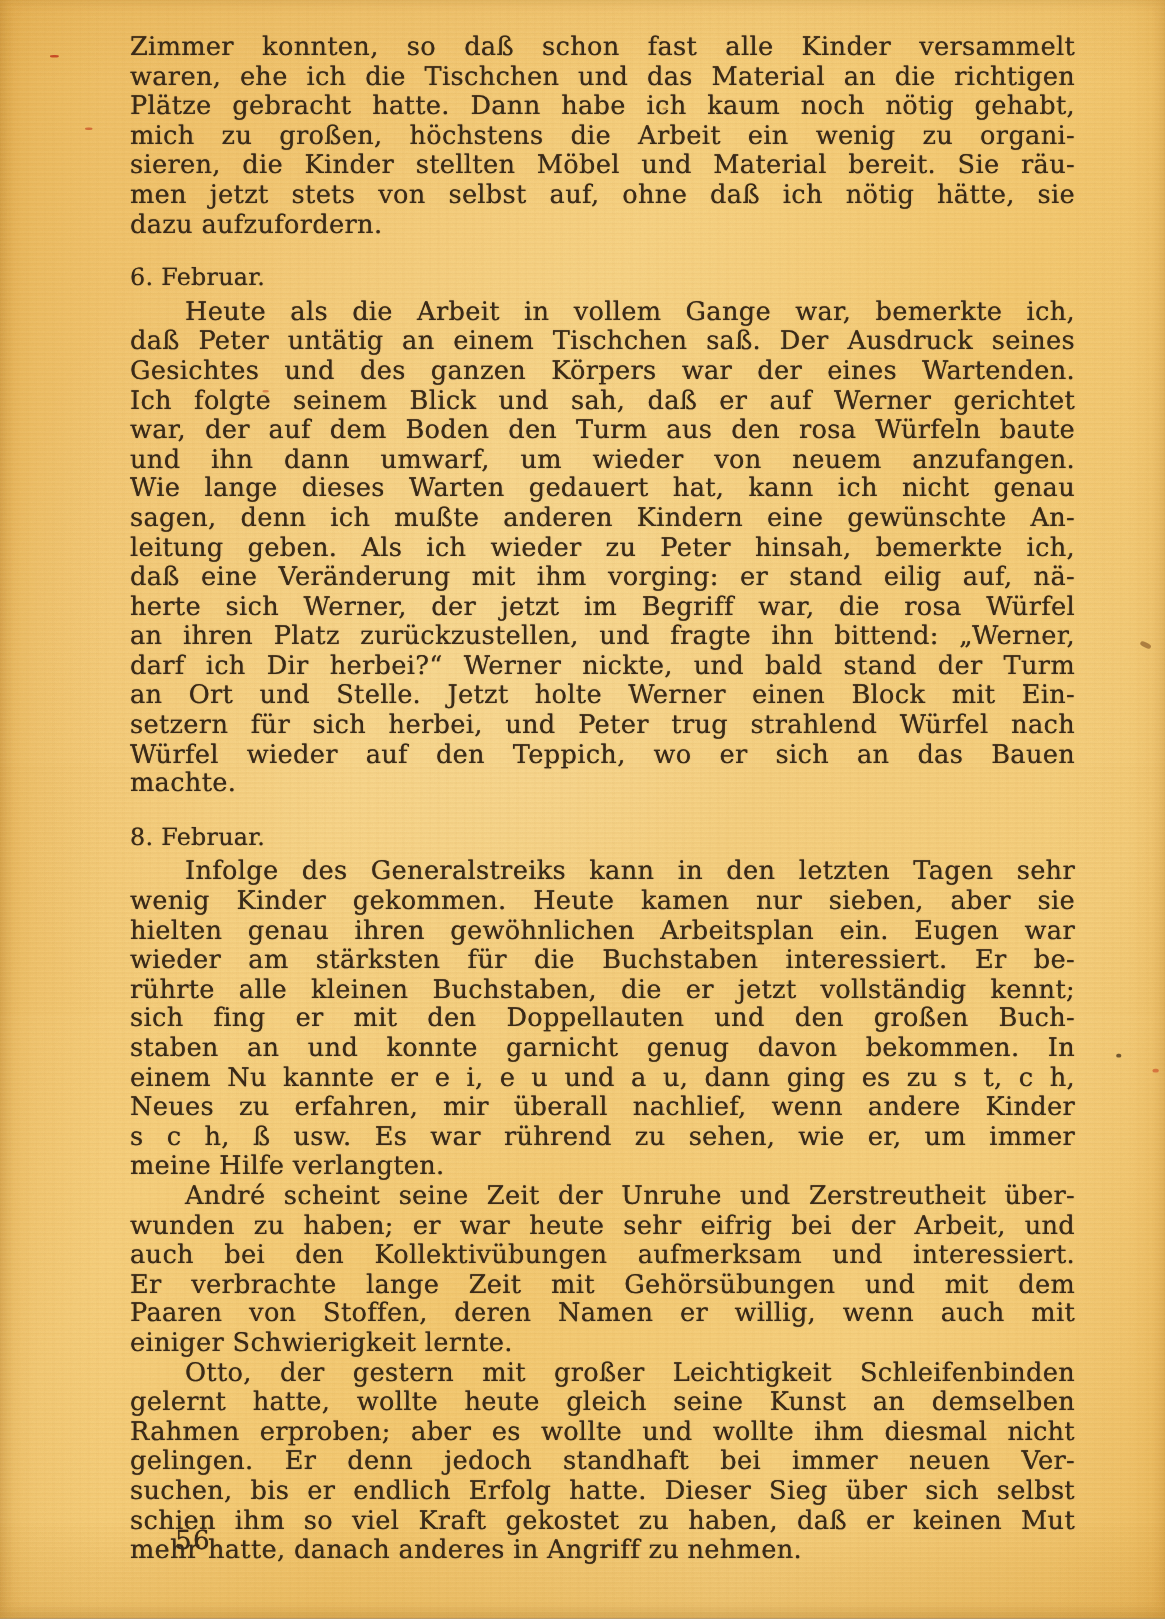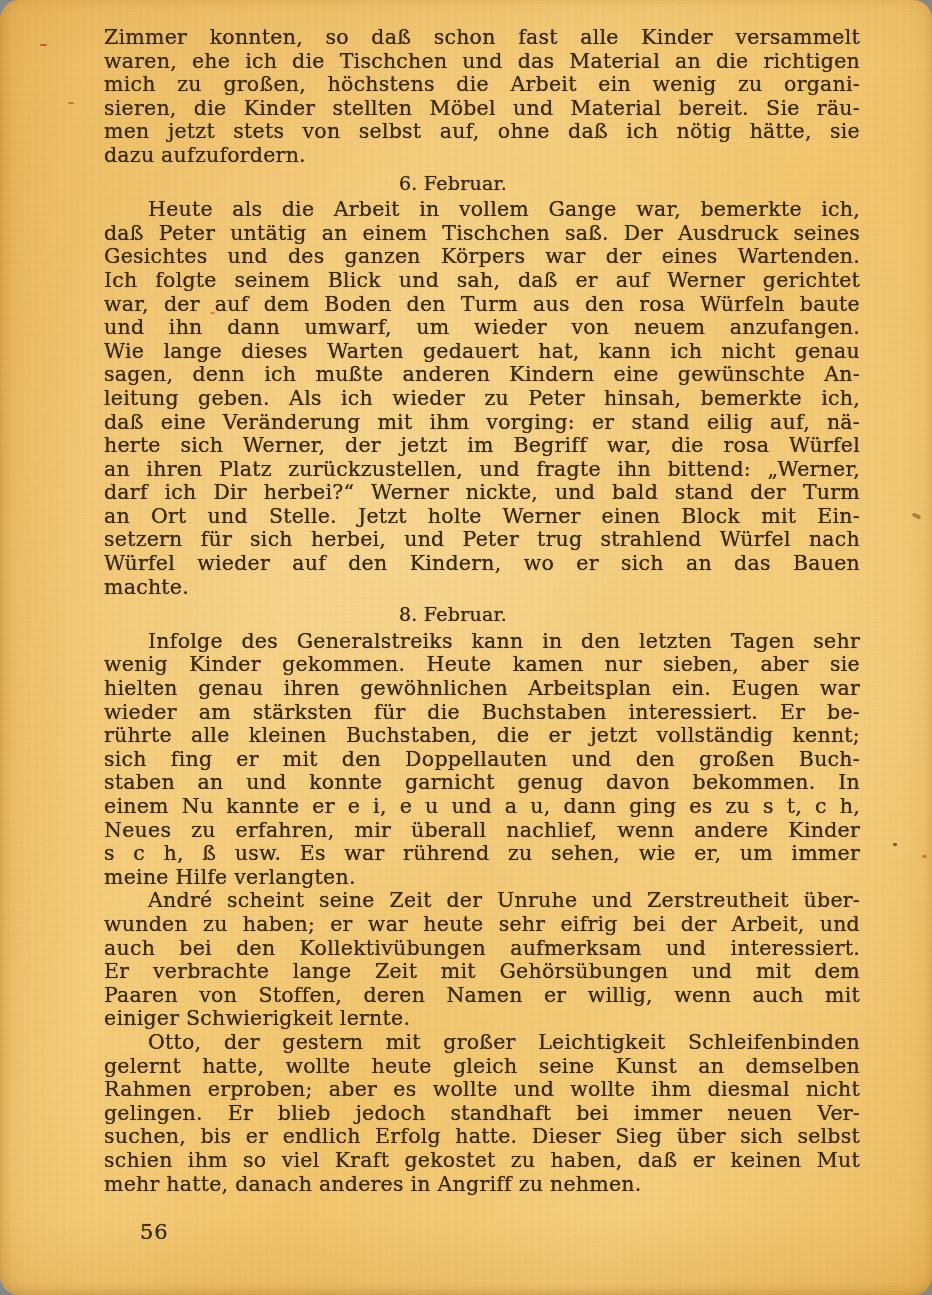--- a/index.html
+++ b/index.html
@@ -11,83 +11,83 @@
     overflow:hidden;
     font-family:"DejaVu Serif","Liberation Serif",serif;
     background:
       radial-gradient(ellipse 70% 55% at 48% 42%, rgba(255,244,210,0.30), rgba(255,244,210,0) 70%),
       linear-gradient(90deg, rgba(205,140,40,0.28) 0%, rgba(205,140,40,0.10) 3%, rgba(205,140,40,0) 9%),
       linear-gradient(270deg, rgba(200,135,35,0.20) 0%, rgba(200,135,35,0.05) 3%, rgba(200,135,35,0) 10%),
       linear-gradient(0deg, rgba(190,125,30,0.18) 0%, rgba(190,125,30,0) 6%),
       linear-gradient(180deg, rgba(210,150,55,0.15) 0%, rgba(210,150,55,0) 5%),
       linear-gradient(118deg,#ecbc61 0%,#f1c671 18%,#f5cf7d 38%,#f2c870 58%,#f5d07f 78%,#efc166 100%);
     box-shadow:inset 0 -4px 10px rgba(130,75,10,0.18), inset 4px 0 12px rgba(150,90,15,0.12);
-    border-radius:19px;
   }
   .fibers{
     position:absolute;inset:0;pointer-events:none;
     background:
       repeating-linear-gradient(0deg, rgba(190,130,45,0.05) 0 1px, rgba(255,242,205,0.05) 1px 2px, rgba(0,0,0,0) 2px 4px),
       repeating-linear-gradient(90deg, rgba(200,145,60,0.03) 0 2px, rgba(0,0,0,0) 2px 7px);
   }
   .grain{position:absolute;inset:0;pointer-events:none;mix-blend-mode:multiply;opacity:.30;}
   .textblock{
     position:absolute;left:104px;top:26px;width:756px;
     color:#3a2a18;
     font-size:20.5px;line-height:23.6px;
     letter-spacing:.25px;
     text-shadow:0 0 .7px rgba(58,42,24,.85);
   }
   .line{text-align:justify;text-align-last:justify;white-space:nowrap;}
   .line.indent{padding-left:44px;}
   .line.last{text-align:center;text-align-last:left;}
   .date{
-    text-align:center;
+    text-align:left;
     padding-right:58px;
     font-size:19px;
-    margin:4px 0 3px 0;
+    margin:20px 0 3px 0;
   }
   .pagenum{
     position:absolute;left:140px;top:1220px;
     color:#3a2a18;font-size:21px;letter-spacing:1px;
     text-shadow:0 0 .7px rgba(58,42,24,.85);
   }
   .speck{position:absolute;border-radius:40%;pointer-events:none;}
 </style>
 </head>
 <body>
 
 <div class="page">
 
   <div class="fibers"></div>
 
   <div class="textblock" id="textblock">
       <div class="line">Zimmer konnten, so daß schon fast alle Kinder versammelt</div>
       <div class="line">waren, ehe ich die Tischchen und das Material an die richtigen</div>
+      <div class="line">Plätze gebracht hatte.  Dann habe ich kaum noch nötig gehabt,</div>
       <div class="line">mich zu großen, höchstens die Arbeit ein wenig zu organi-</div>
       <div class="line">sieren, die Kinder stellten Möbel und Material bereit.  Sie räu-</div>
       <div class="line">men jetzt stets von selbst auf, ohne daß ich nötig hätte, sie</div>
       <div class="line last">dazu aufzufordern.</div>
       <div class="date">6. Februar.</div>
       <div class="line indent">Heute als die Arbeit in vollem Gange war, bemerkte ich,</div>
       <div class="line">daß Peter untätig an einem Tischchen saß.  Der Ausdruck seines</div>
       <div class="line">Gesichtes und des ganzen Körpers war der eines Wartenden.</div>
       <div class="line">Ich folgte seinem Blick und sah, daß er auf Werner gerichtet</div>
       <div class="line">war, der auf dem Boden den Turm aus den rosa Würfeln baute</div>
       <div class="line">und ihn dann umwarf, um wieder von neuem anzufangen.</div>
       <div class="line">Wie lange dieses Warten gedauert hat, kann ich nicht genau</div>
       <div class="line">sagen, denn ich mußte anderen Kindern eine gewünschte An-</div>
       <div class="line">leitung geben.  Als ich wieder zu Peter hinsah, bemerkte ich,</div>
       <div class="line">daß eine Veränderung mit ihm vorging: er stand eilig auf, nä-</div>
       <div class="line">herte sich Werner, der jetzt im Begriff war, die rosa Würfel</div>
       <div class="line">an ihren Platz zurückzustellen, und fragte ihn bittend: „Werner,</div>
       <div class="line">darf ich Dir herbei?“  Werner nickte, und bald stand der Turm</div>
       <div class="line">an Ort und Stelle.  Jetzt holte Werner einen Block mit Ein-</div>
       <div class="line">setzern für sich herbei, und Peter trug strahlend Würfel nach</div>
-      <div class="line">Würfel wieder auf den Kindern, wo er sich an das Bauen</div>
+      <div class="line">Würfel wieder auf den Teppich, wo er sich an das Bauen</div>
       <div class="line last">machte.</div>
       <div class="date">8. Februar.</div>
       <div class="line indent">Infolge des Generalstreiks kann in den letzten Tagen sehr</div>
       <div class="line">wenig Kinder gekommen.  Heute kamen nur sieben, aber sie</div>
       <div class="line">hielten genau ihren gewöhnlichen Arbeitsplan ein.  Eugen war</div>
       <div class="line">wieder am stärksten für die Buchstaben interessiert.  Er be-</div>
       <div class="line">rührte alle kleinen Buchstaben, die er jetzt vollständig kennt;</div>
       <div class="line">sich fing er mit den Doppellauten und den großen Buch-</div>
       <div class="line">staben an und konnte garnicht genug davon bekommen.  In</div>
       <div class="line">einem Nu kannte er e i, e u und a u, dann ging es zu s t, c h,</div>
@@ -96,21 +96,21 @@
       <div class="line last">meine Hilfe verlangten.</div>
       <div class="line indent">André scheint seine Zeit der Unruhe und Zerstreutheit über-</div>
       <div class="line">wunden zu haben; er war heute sehr eifrig bei der Arbeit, und</div>
       <div class="line">auch bei den Kollektivübungen aufmerksam und interessiert.</div>
       <div class="line">Er verbrachte lange Zeit mit Gehörsübungen und mit dem</div>
       <div class="line">Paaren von Stoffen, deren Namen er willig, wenn auch mit</div>
       <div class="line last">einiger Schwierigkeit lernte.</div>
       <div class="line indent">Otto, der gestern mit großer Leichtigkeit Schleifenbinden</div>
       <div class="line">gelernt hatte, wollte heute gleich seine Kunst an demselben</div>
       <div class="line">Rahmen erproben; aber es wollte und wollte ihm diesmal nicht</div>
-      <div class="line">gelingen.  Er blieb jedoch standhaft bei immer neuen Ver-</div>
+      <div class="line">gelingen.  Er denn jedoch standhaft bei immer neuen Ver-</div>
       <div class="line">suchen, bis er endlich Erfolg hatte.  Dieser Sieg über sich selbst</div>
       <div class="line">schien ihm so viel Kraft gekostet zu haben, daß er keinen Mut</div>
       <div class="line last">mehr hatte, danach anderes in Angriff zu nehmen.</div>
     </div>
 
   <div class="pagenum">56</div>
 
   <div class="speck" style="left:40px;top:44px;width:7px;height:2px;background:rgba(190,40,20,.75);"></div>
   <div class="speck" style="left:68px;top:102px;width:6px;height:2px;background:rgba(195,55,25,.6);"></div>
   <div class="speck" style="left:210px;top:312px;width:5px;height:2px;background:rgba(200,60,30,.5);"></div>

